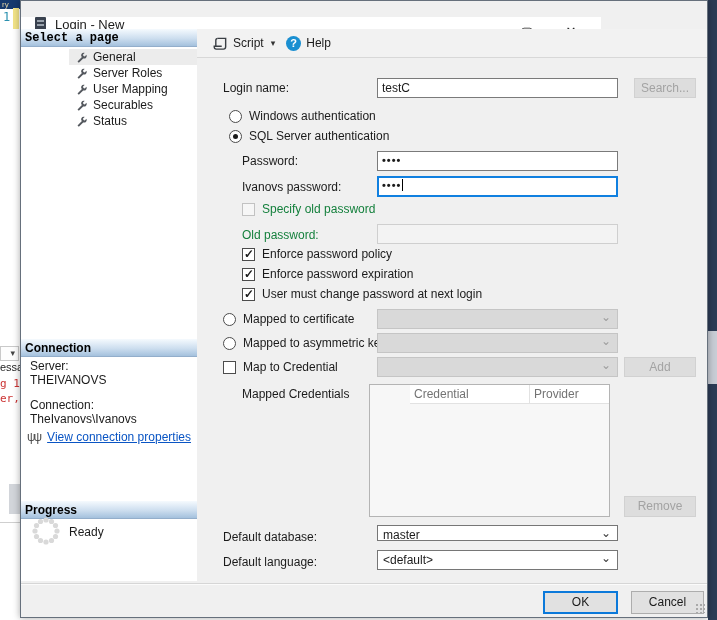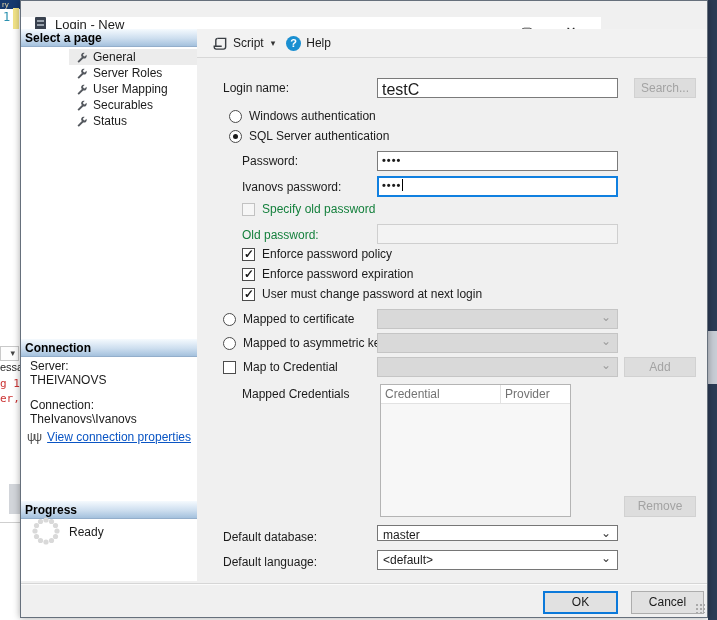--- a/index.html
+++ b/index.html
@@ -28,21 +28,21 @@
   .title-icon { width:11px; height:15px; background:#39414e; margin-left:14px; border-radius:1px; position:relative; }
   .title-icon::after { content:""; position:absolute; left:2px; top:3px; width:7px; height:2px; background:#9aa3ad; box-shadow:0 4px 0 #9aa3ad; }
   .title-text { margin-left:9px; font-size:13px; }
   .win-controls { position:absolute; right:8px; top:0; height:28px; display:flex; align-items:center; }
   .win-btn { width:44px; text-align:center; font-size:13px; color:#1a1a1a; cursor:default; }
   .win-btn.resize { width:56px; font-weight:bold; }
 
   
   .sidebar { left:0; top:28px; width:176px; height:552px; background:#fff; }
   .sec-header { background:linear-gradient(#f5fafe, #cddeef 55%, #a4c1dd); border-bottom:1px solid #93aecb; font-weight:bold; padding:2px 4px 1px 4px; color:#000; }
-  .sel-header { position:absolute; left:0; top:0; width:176px; }
+  .sel-header { position:absolute; left:0; top:0; width:176px;font-family:Liberation Mono, monospace; }
   .pages { position:absolute; left:0; top:20px; width:176px;padding-left:48px; }
   .page-item { display:flex; align-items:center; height:16px; padding-left:7px; cursor:default; }
   .page-item.selected { background:#ececec; }
   .page-item svg { margin-right:6px; }
   .conn-header { position:absolute; left:0; top:310px; width:176px; }
   .conn-body { position:absolute; left:9px; top:330px; width:160px; line-height:14px; }
   .conn-body .val { margin-bottom:11px; }
   .link-row { position:absolute; left:6px; top:401px; display:flex; align-items:center; }
   .link-icon { color:#4a4a4a; font-size:12px; letter-spacing:-2px; margin-right:7px; }
   .link { color:#0a55c4; text-decoration:underline; cursor:pointer; }
@@ -53,41 +53,41 @@
   
   .main { left:176px; top:28px; width:510px; height:554px; background:#f0f0f0; }
   .toolbar { position:absolute; left:0; top:0; width:510px; height:29px; background:#f2f2f2; border-bottom:1px solid #d8d8d8; display:flex; align-items:center; padding-left:11px; }
   .tb-btn { display:flex; gap:5px; padding:3px 5px; cursor:default; }
   .tb-caret { font-size:9px; color:#333; padding:0 6px 0 2px; }
   .help-badge { width:15px; height:15px; border-radius:50%; background:#1a8fd1; color:#fff; font-size:11px; font-weight:bold; text-align:center; line-height:15px; }
 
   
   .lbl { position:absolute; white-space:nowrap; }
   .lbl.disabled, .dis-text { color:#15803d; }
-  .field { position:absolute; background:#fff; border:1px solid #7a7a7a; font-size:16px; padding:2px 4px; overflow:hidden; white-space:nowrap; }
+  .field { position:absolute; background:#fff; border:1px solid #7a7a7a; font-size:12px; padding:2px 4px; overflow:hidden; white-space:nowrap; }
   .field.pw { font-weight:bold; letter-spacing:1px; font-size:11px; line-height:13px; }
   .field.focus { border:2px solid #1080e0; padding:1px 3px; }
   .field.disabled { background:#f3f3f3; border-color:#cfcfcf; }
   .caret-bar { display:inline-block; width:1px; height:12px; background:#000; vertical-align:-2px; margin-left:1px; }
   .combo { position:absolute; background:#fff; border:1px solid #767676; font-size:12px; padding:2px 18px 2px 5px; white-space:nowrap; overflow:hidden; }
   .combo::after { content:"⌄"; position:absolute; right:6px; top:0px; font-size:12px; color:#3b3b3b; }
   .combo.disabled { background:#d9d9d9; border-color:#c5c5c5; color:#7b7b7b; }
   .combo.disabled::after { color:#9e9e9e; }
   .btn { position:absolute; background:#e1e1e1; border:1px solid #adadad; text-align:center; cursor:default; }
   .btn.disabled { background:#dddddd; border-color:#d1d1d1; color:#a3a3a3; }
   .btn.default { border:2px solid #0b79da; }
   .ctrl-row { position:absolute; display:flex; align-items:center; gap:7px; white-space:nowrap; }
   .radio { width:13px; height:13px; border:1px solid #4c4c4c; border-radius:50%; background:#fff; position:relative; flex:none; }
   .radio.checked::after { content:""; position:absolute; left:3px; top:3px; width:5px; height:5px; border-radius:50%; background:#1c1c1c; }
   .cb { width:13px; height:13px; border:1px solid #4c4c4c; background:#fff; position:relative; flex:none; }
   .cb.checked::after { content:"✓"; position:absolute; left:1px; top:-2px; font-size:12px; font-weight:bold; color:#1c1c1c; }
   .cb.disabled { border-color:#c2c2c2; background:#f6f6f6; }
 
   
-  .cred-table { position:absolute; left:359px; top:383px; width:191px; height:133px; background:#f7f7f7; border:1px solid #b4b4b4; }
+  .cred-table { position:absolute; left:348px; top:383px; width:241px; height:133px; background:#f7f7f7; border:1px solid #b4b4b4;padding-left:40px; }
   .cred-head { display:flex; height:19px; background:#fff; border-bottom:1px solid #e2e2e2; color:#737373; }
   .cred-col1 { width:120px; border-right:1px solid #e2e2e2; padding:2px 4px; }
   .cred-col2 { flex:1; padding:2px 4px; }
 
   
   .footer-sep { left:0; top:582px; width:686px; height:2px; border-top:1px solid #d6d6d6; background:#fbfbfb; }
   .grip { left:674px; top:602px; width:10px; height:10px;
     background-image:radial-gradient(circle at 2px 2px,#a9a9a9 1px,transparent 1.2px);
     background-size:4px 4px; cursor:nwse-resize; }
 </style>

